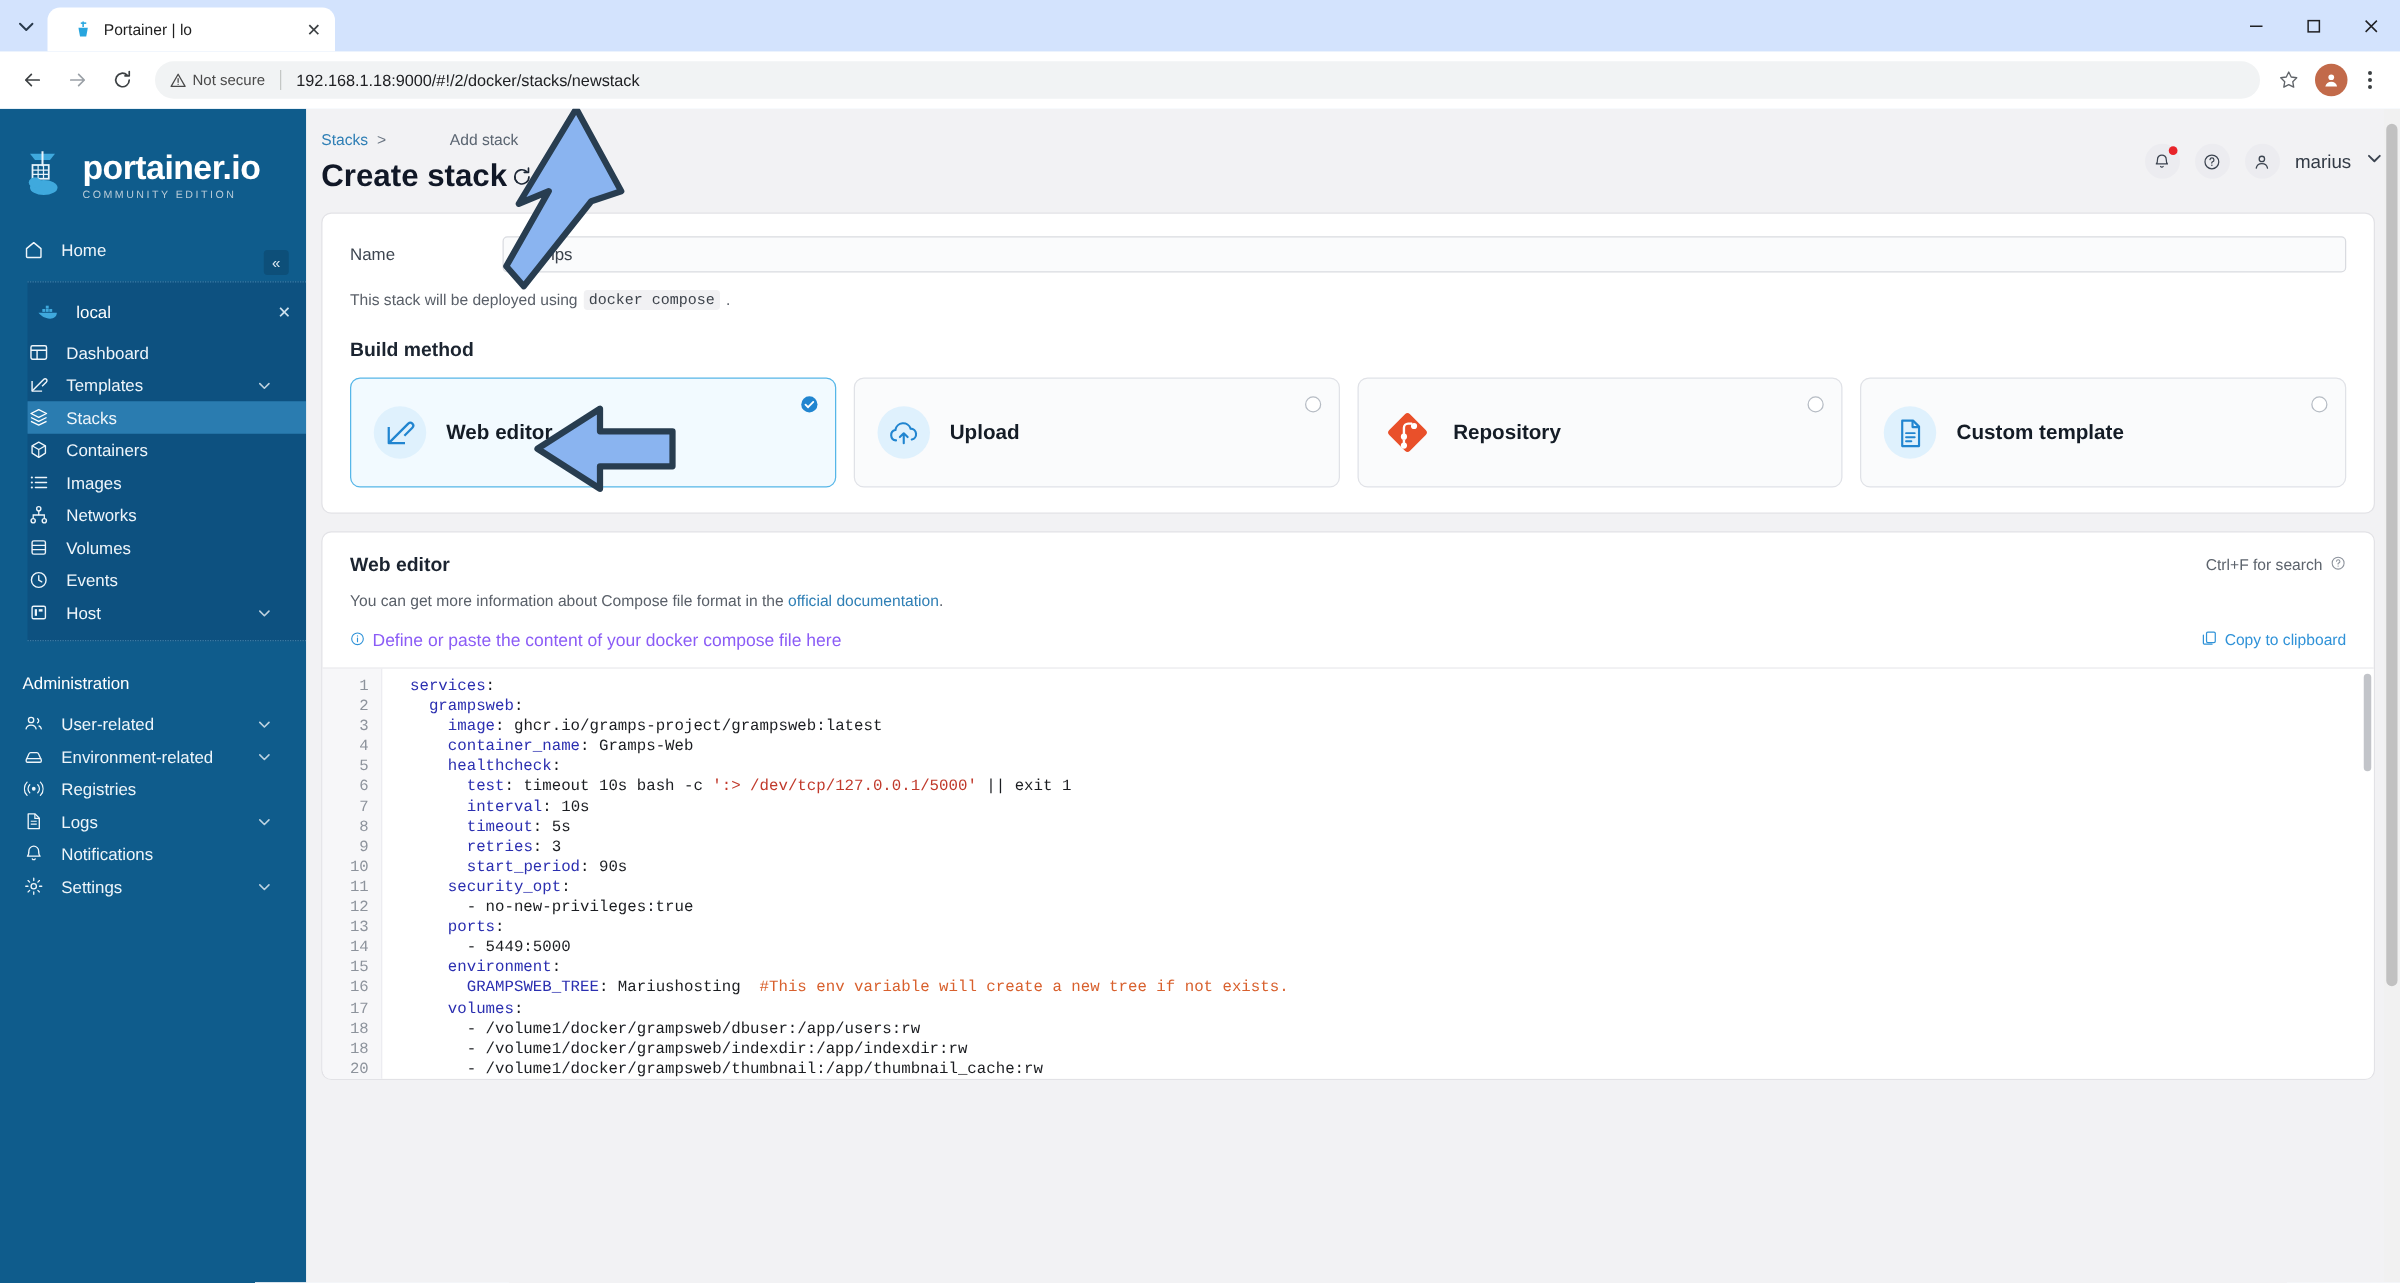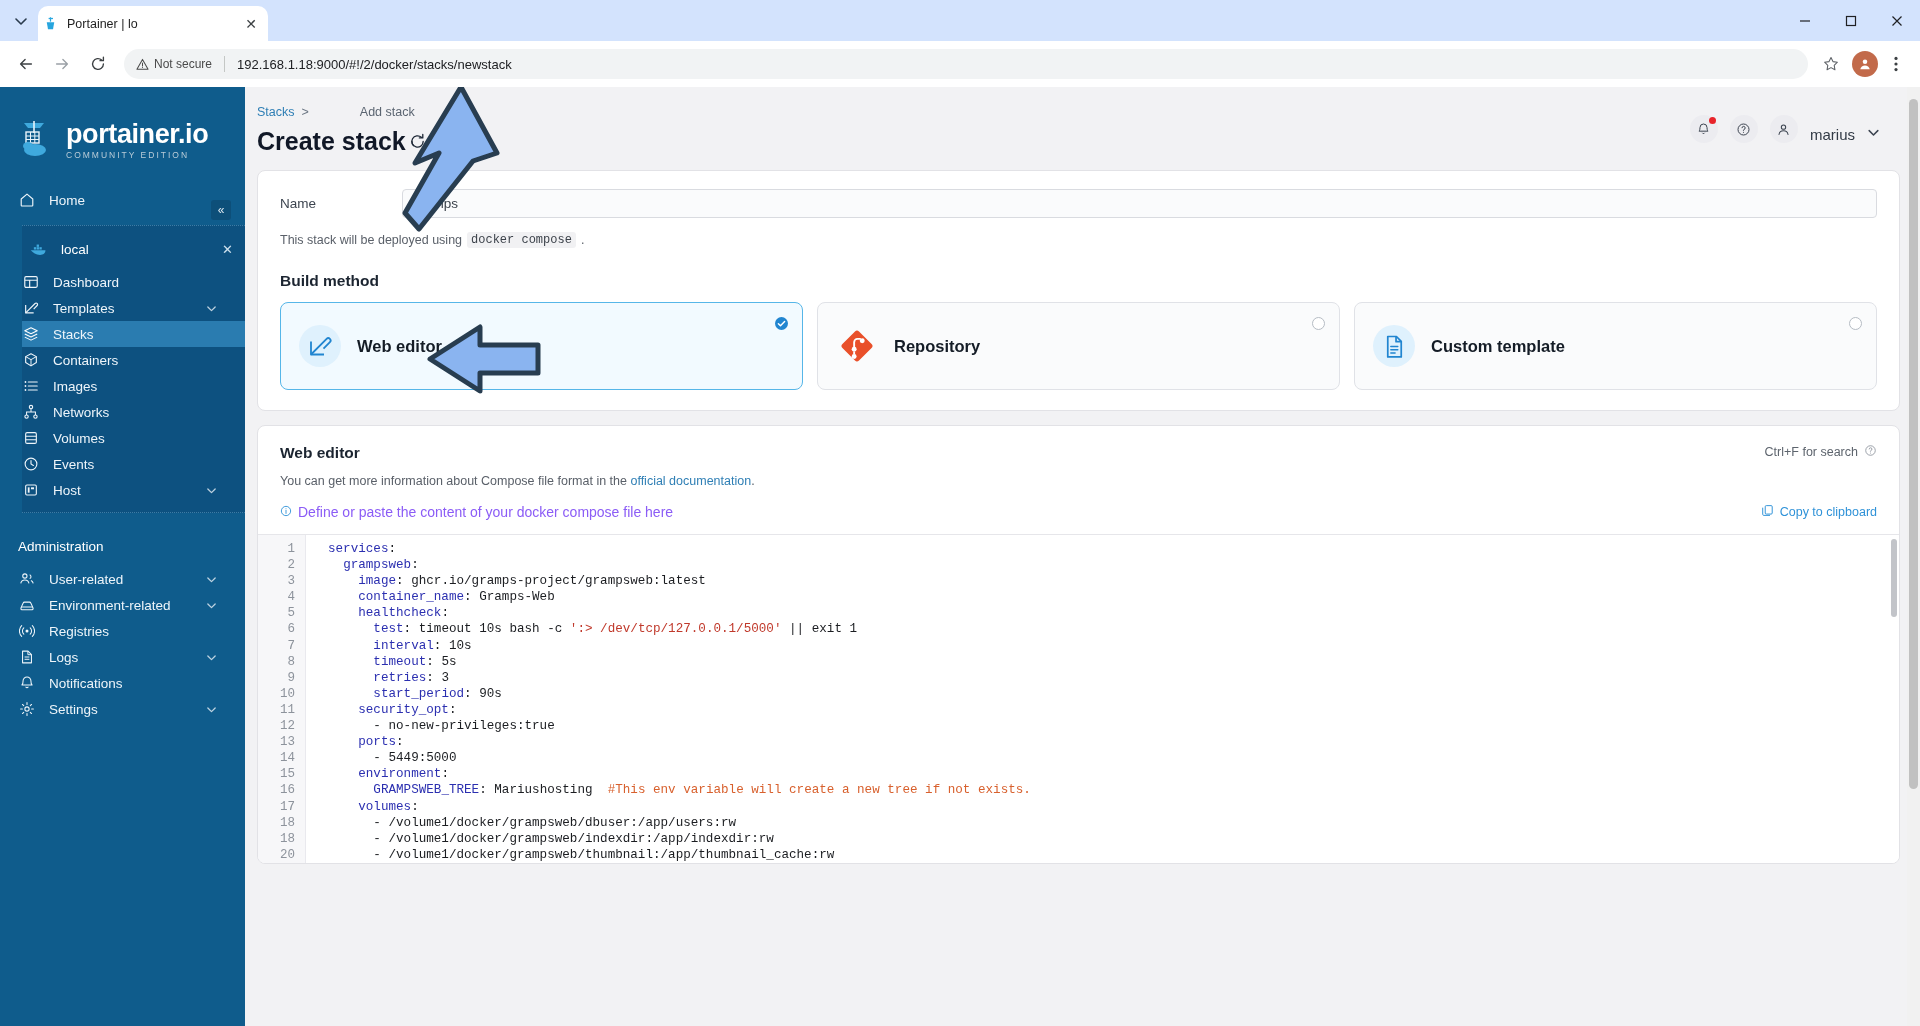--- a/index.html
+++ b/index.html
@@ -16,21 +16,21 @@
   .tabstrip {
     height: 41px; background: #d3e3fd; display: flex; align-items: flex-end;
     padding-left: 4px; position: relative;
   }
   .tab-menu-btn {
     width: 34px; height: 34px; margin-bottom: 3px; display:flex; align-items:center; justify-content:center;
     border-radius: 6px; color:#2a3b4d;
   }
   .tab {
     height: 35px; min-width: 230px; max-width: 240px; background:#ffffff;
-    border-radius: 10px 10px 0 0; display:flex; align-items:center; padding: 0 8px 0 4px; gap:8px;
+    border-radius: 10px 10px 0 0; display:flex; align-items:center; padding: 0 8px 0 20px; gap:8px;
     position: relative;
   }
   .tab-favicon { width:17px; height:17px; flex:none; display:flex; align-items:center; justify-content:center;}
   .tab-title {
     font-size: 12.5px; color:#1f1f1f; white-space: nowrap; overflow: hidden;
     flex: 1; -webkit-mask-image: linear-gradient(to right, #000 78%, transparent 100%);
             mask-image: linear-gradient(to right, #000 78%, transparent 100%);
   }
   .tab-close { width:18px; height:18px; display:flex; align-items:center; justify-content:center; color:#3c4043; font-size:14px;}
 
@@ -91,21 +91,21 @@
   .admin-item { display:flex; align-items:center; gap:14px; height:26px; padding: 0 18px; font-size:13.5px; color:#eef5fa; }
 
   
   .content { flex:1; background:#f2f2f4; overflow:hidden; position:relative; padding: 14px 20px 0 12px; }
   .breadcrumb { font-size:12.5px; color:#2f7fb5; padding: 4px 0 0 0; display:flex; gap:7px; align-items:center;}
   .bc-sep { color:#6b7683; }
   .bc-cur { color:#5b6571;margin-left:44px; }
   .page-title { font-size:25px; font-weight:700; color:#111827; margin-top:8px; display:flex; align-items:center; gap:3px;}
   .refresh-ico { color:#1f2937; display:flex; }
 
-  .topright { position:absolute; right:40px; top:28px; display:flex; align-items:flex-end; gap:12px;}
+  .topright { position:absolute; right:14px; top:28px; display:flex; align-items:center; gap:12px;}
   .circ-btn { width:28px;height:28px;border-radius:50%; background:#ececf0; display:flex;align-items:center;justify-content:center; color:#3c4450; position:relative;}
   .dot-badge { position:absolute; top:2px; right:2px; width:7px;height:7px;border-radius:50%; background:#e8242a; }
   .user-name { font-size:15px; color:#323a45; }
 
   .card {
     background:#fff; border:1px solid #e2e2e6; border-radius:8px; margin-top:14px;
     padding: 18px 22px 20px;
   }
   .row-name { display:flex; align-items:center; gap:12px; }
   .lbl-name { font-size:13.5px; color:#3d4550; width:110px; flex:none; }
@@ -553,20 +553,30 @@
                 </svg>
             </span>
             <span class="m-label">Web editor</span>
             <span class="radio on">
               <svg width="11" height="11" viewBox="0 0 12 12">
                   <path d="M2.6 6.2l2.3 2.3 4.5-4.7" stroke="#fff" stroke-width="1.6" fill="none" stroke-linecap="round" stroke-linejoin="round"></path>
                 </svg>
             </span>
           </div>
 
+          <div class="method">
+            <span class="m-ico">
+              <svg width="26" height="26" viewBox="0 0 26 26">
+                  <path d="M19.4 18.6a4.4 4.4 0 0 0-.9-8.7A6.3 6.3 0 0 0 6.3 11a4.2 4.2 0 0 0 .5 8.3" fill="none" stroke="#2185d0" stroke-width="1.7" stroke-linecap="round"></path>
+                  <path d="M13 21.6v-7.4M9.9 16.6L13 13.6l3.1 3" fill="none" stroke="#2185d0" stroke-width="1.7" stroke-linecap="round" stroke-linejoin="round"></path>
+                </svg>
+            </span>
+            <span class="m-label">Upload</span>
+            <span class="radio"></span>
+          </div>
 
           <div class="method">
             <span class="m-ico plain">
               <svg width="38" height="38" viewBox="0 0 40 40">
                 <rect x="20" y="2.5" width="24.7" height="24.7" rx="3" transform="rotate(45 20 2.5)" fill="#e9502a"></rect>
                 <circle cx="25.5" cy="14.5" r="2.6" fill="#fff"></circle>
                 <circle cx="17" cy="23.5" r="2.6" fill="#fff"></circle>
                 <path d="M17 23.5V16a3.5 3.5 0 0 1 3.5-3.5h3.5" stroke="#fff" stroke-width="2" fill="none"></path>
                 <circle cx="17" cy="31" r="2.6" fill="#fff"></circle>
                 <path d="M17 25.8v3" stroke="#fff" stroke-width="2"></path>

